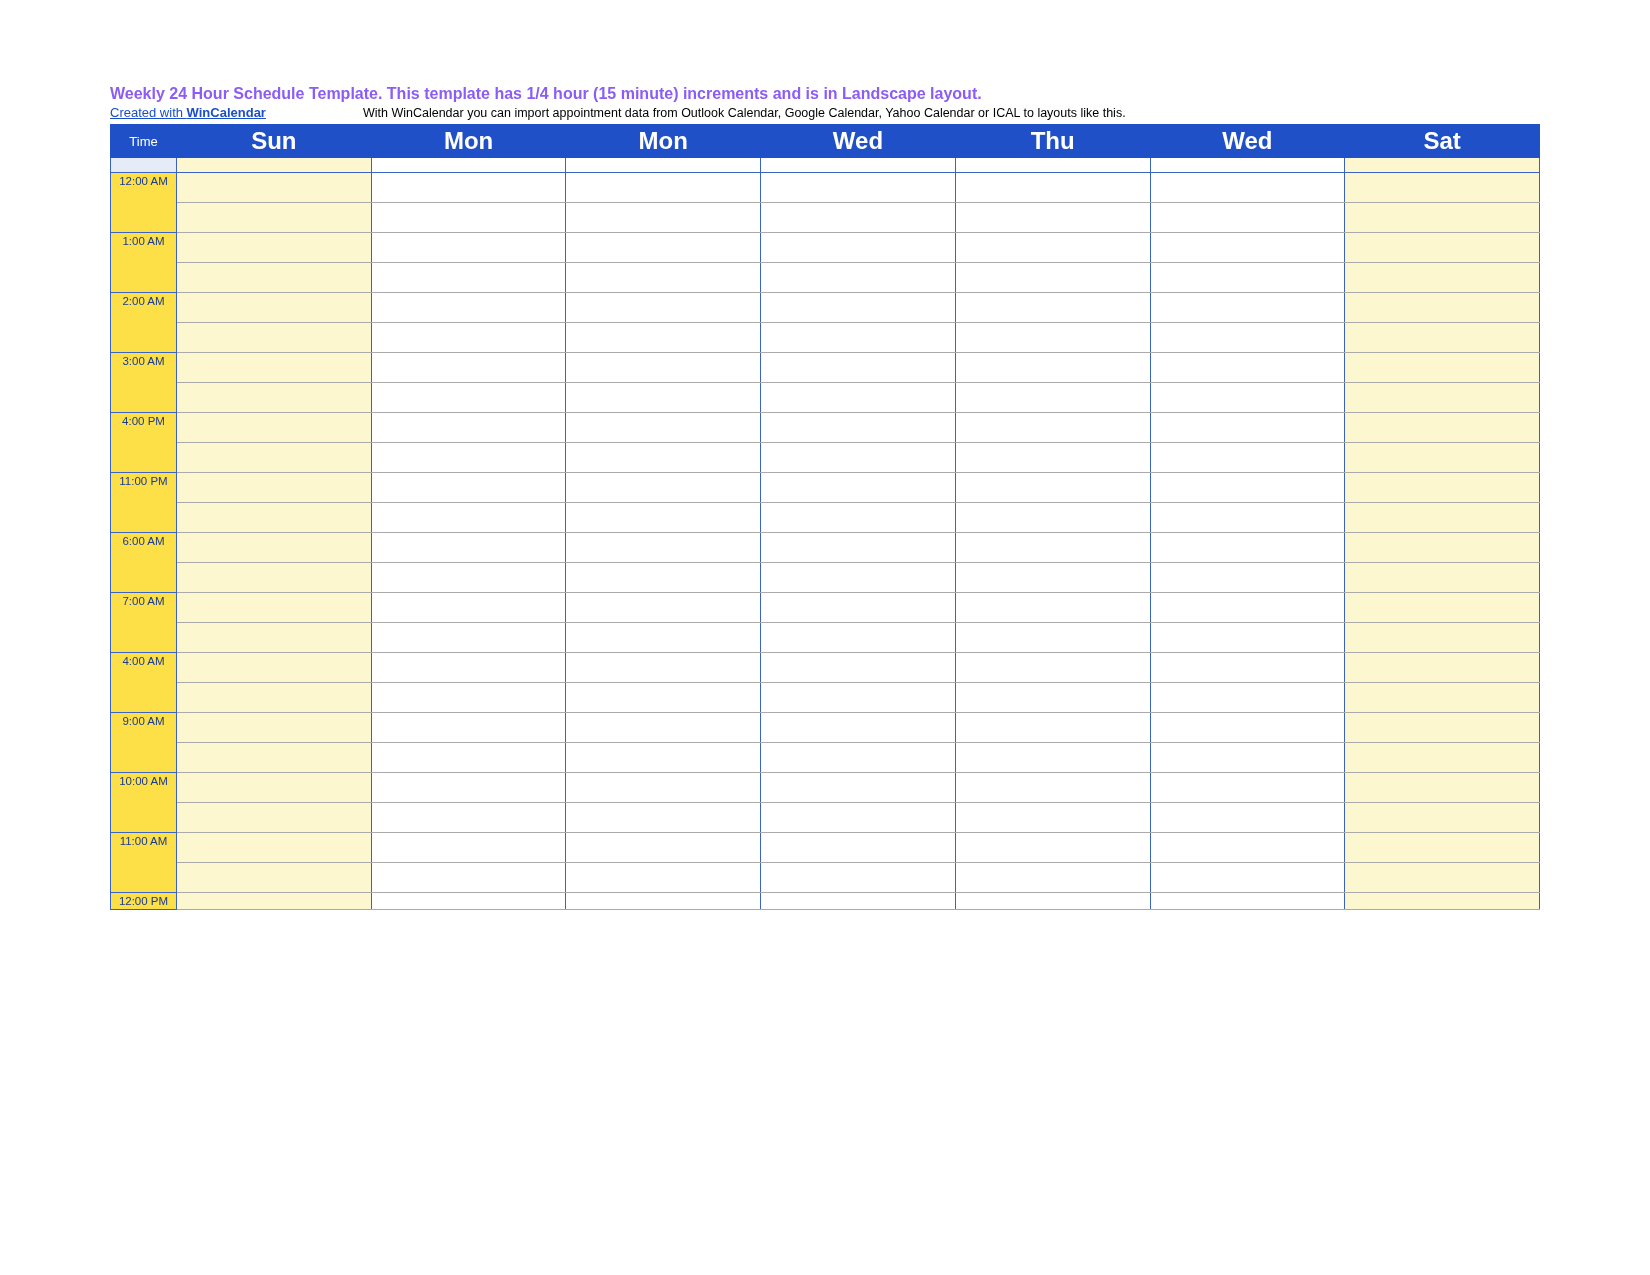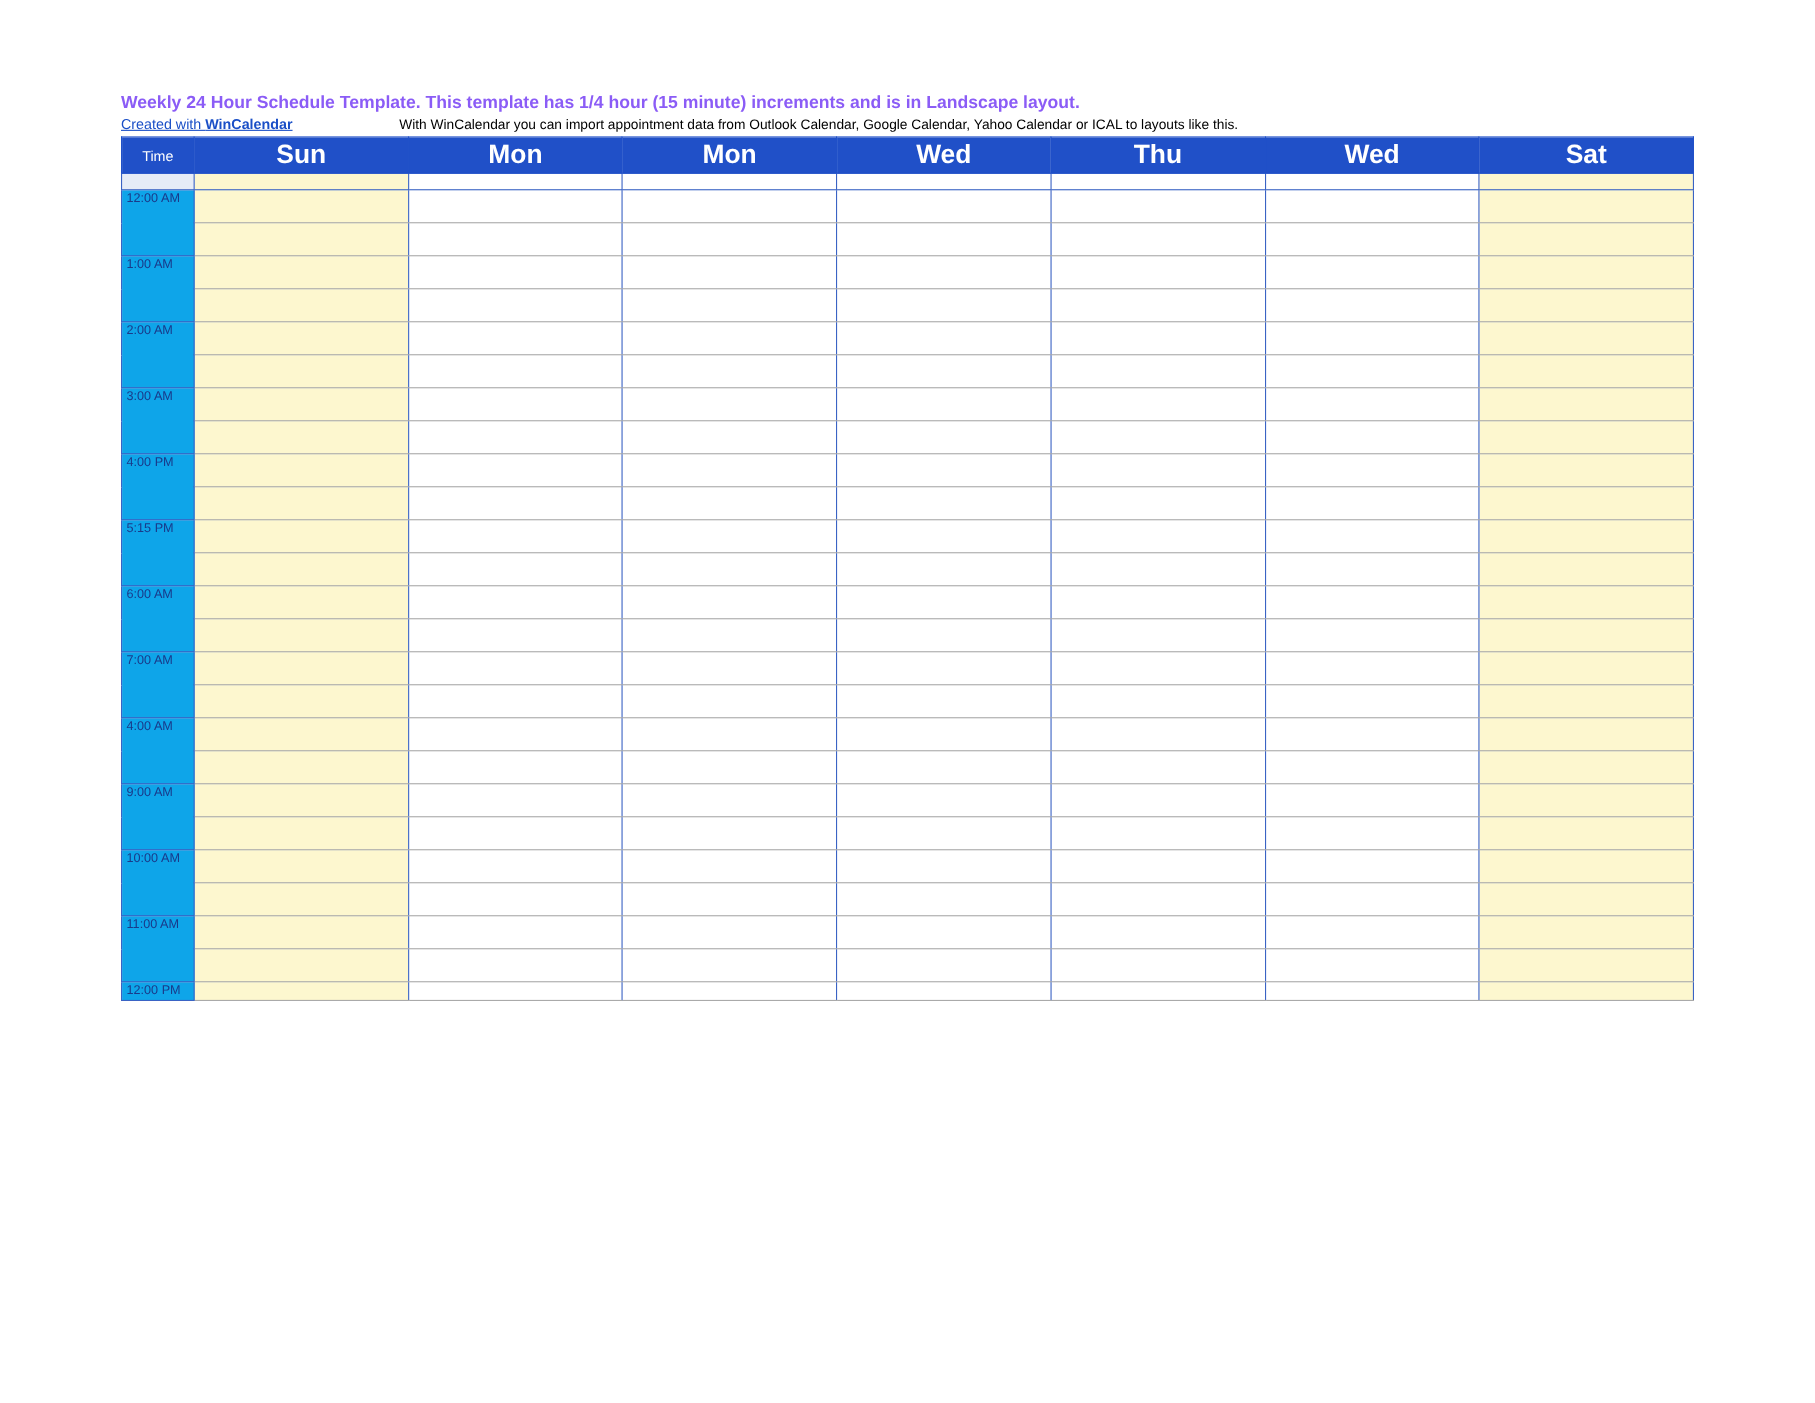--- a/index.html
+++ b/index.html
@@ -32,37 +32,38 @@
   }
   .subhead .note {
     margin-left: 97px;
     font-size: 12.5px;
     color: #000;
   }
   table {
     border-collapse: collapse;
     width: 100%;
     table-layout: fixed;
+    text-align: center;
   }
   th {
     background: #2050c8;
     color: #fff;
     font-weight: bold;
     font-size: 24px;
     height: 24px;
     border: 1px solid #2050c8;
     padding: 2px 4px;
   }
   th.time-h {
     width: 66px;
     font-size: 13px;
     font-weight: normal;
   }
   td.time-col {
-    background: #0ea5e9;
+    background: #fde047;
     border: 1px solid #3a63c4;
     font-size: 11.5px;
     color: #1a3a8a;
     padding: 2px 4px;
     vertical-align: top;
     height: 60px;
   }
   td.narrow {
     height: 15px;
     background: #fdf7cf;
@@ -207,21 +208,21 @@
       <tr>
         <td class="cell yellow"></td>
         <td class="cell whitec"></td>
         <td class="cell whitec"></td>
         <td class="cell whitec"></td>
         <td class="cell whitec"></td>
         <td class="cell whitec"></td>
         <td class="cell yellow"></td>
       </tr>
       <tr class="hr-top">
-        <td class="time-col" rowspan="2">5:15 PM</td>
+        <td class="time-col" rowspan="2">11:00 PM</td>
         <td class="cell yellow"></td>
         <td class="cell whitec"></td>
         <td class="cell whitec"></td>
         <td class="cell whitec"></td>
         <td class="cell whitec"></td>
         <td class="cell whitec"></td>
         <td class="cell yellow"></td>
       </tr>
       <tr>
         <td class="cell yellow"></td>

